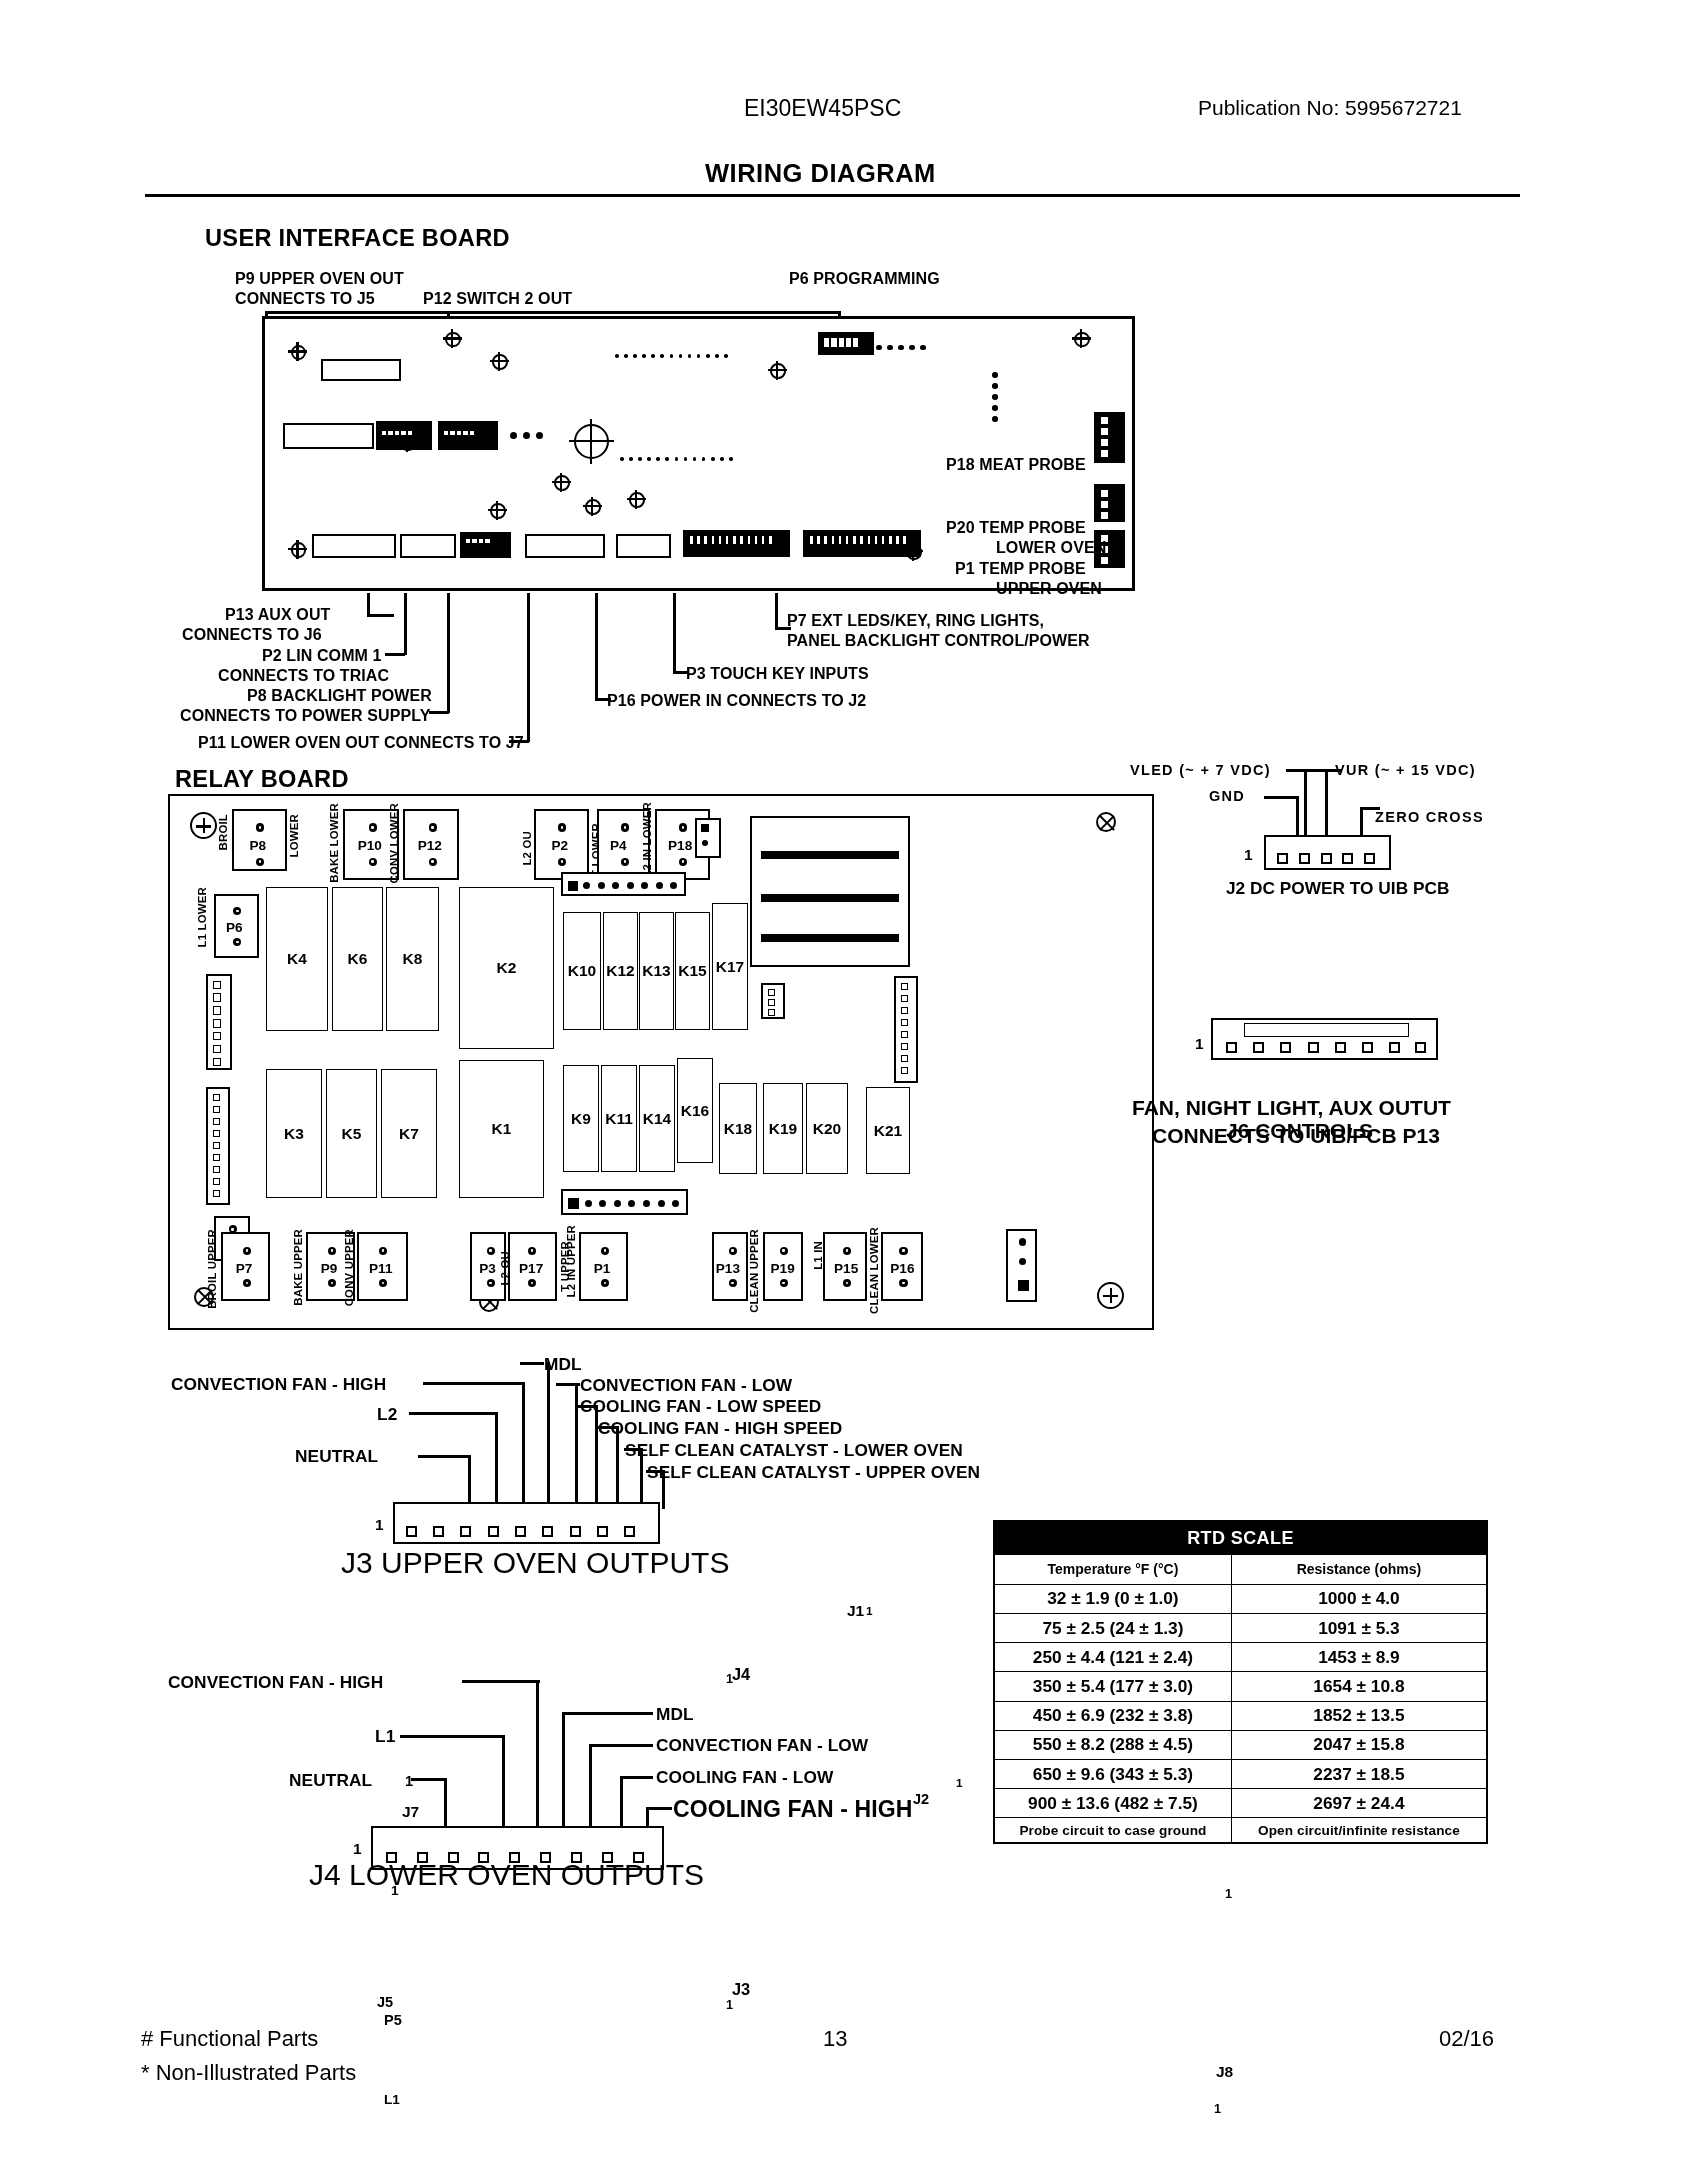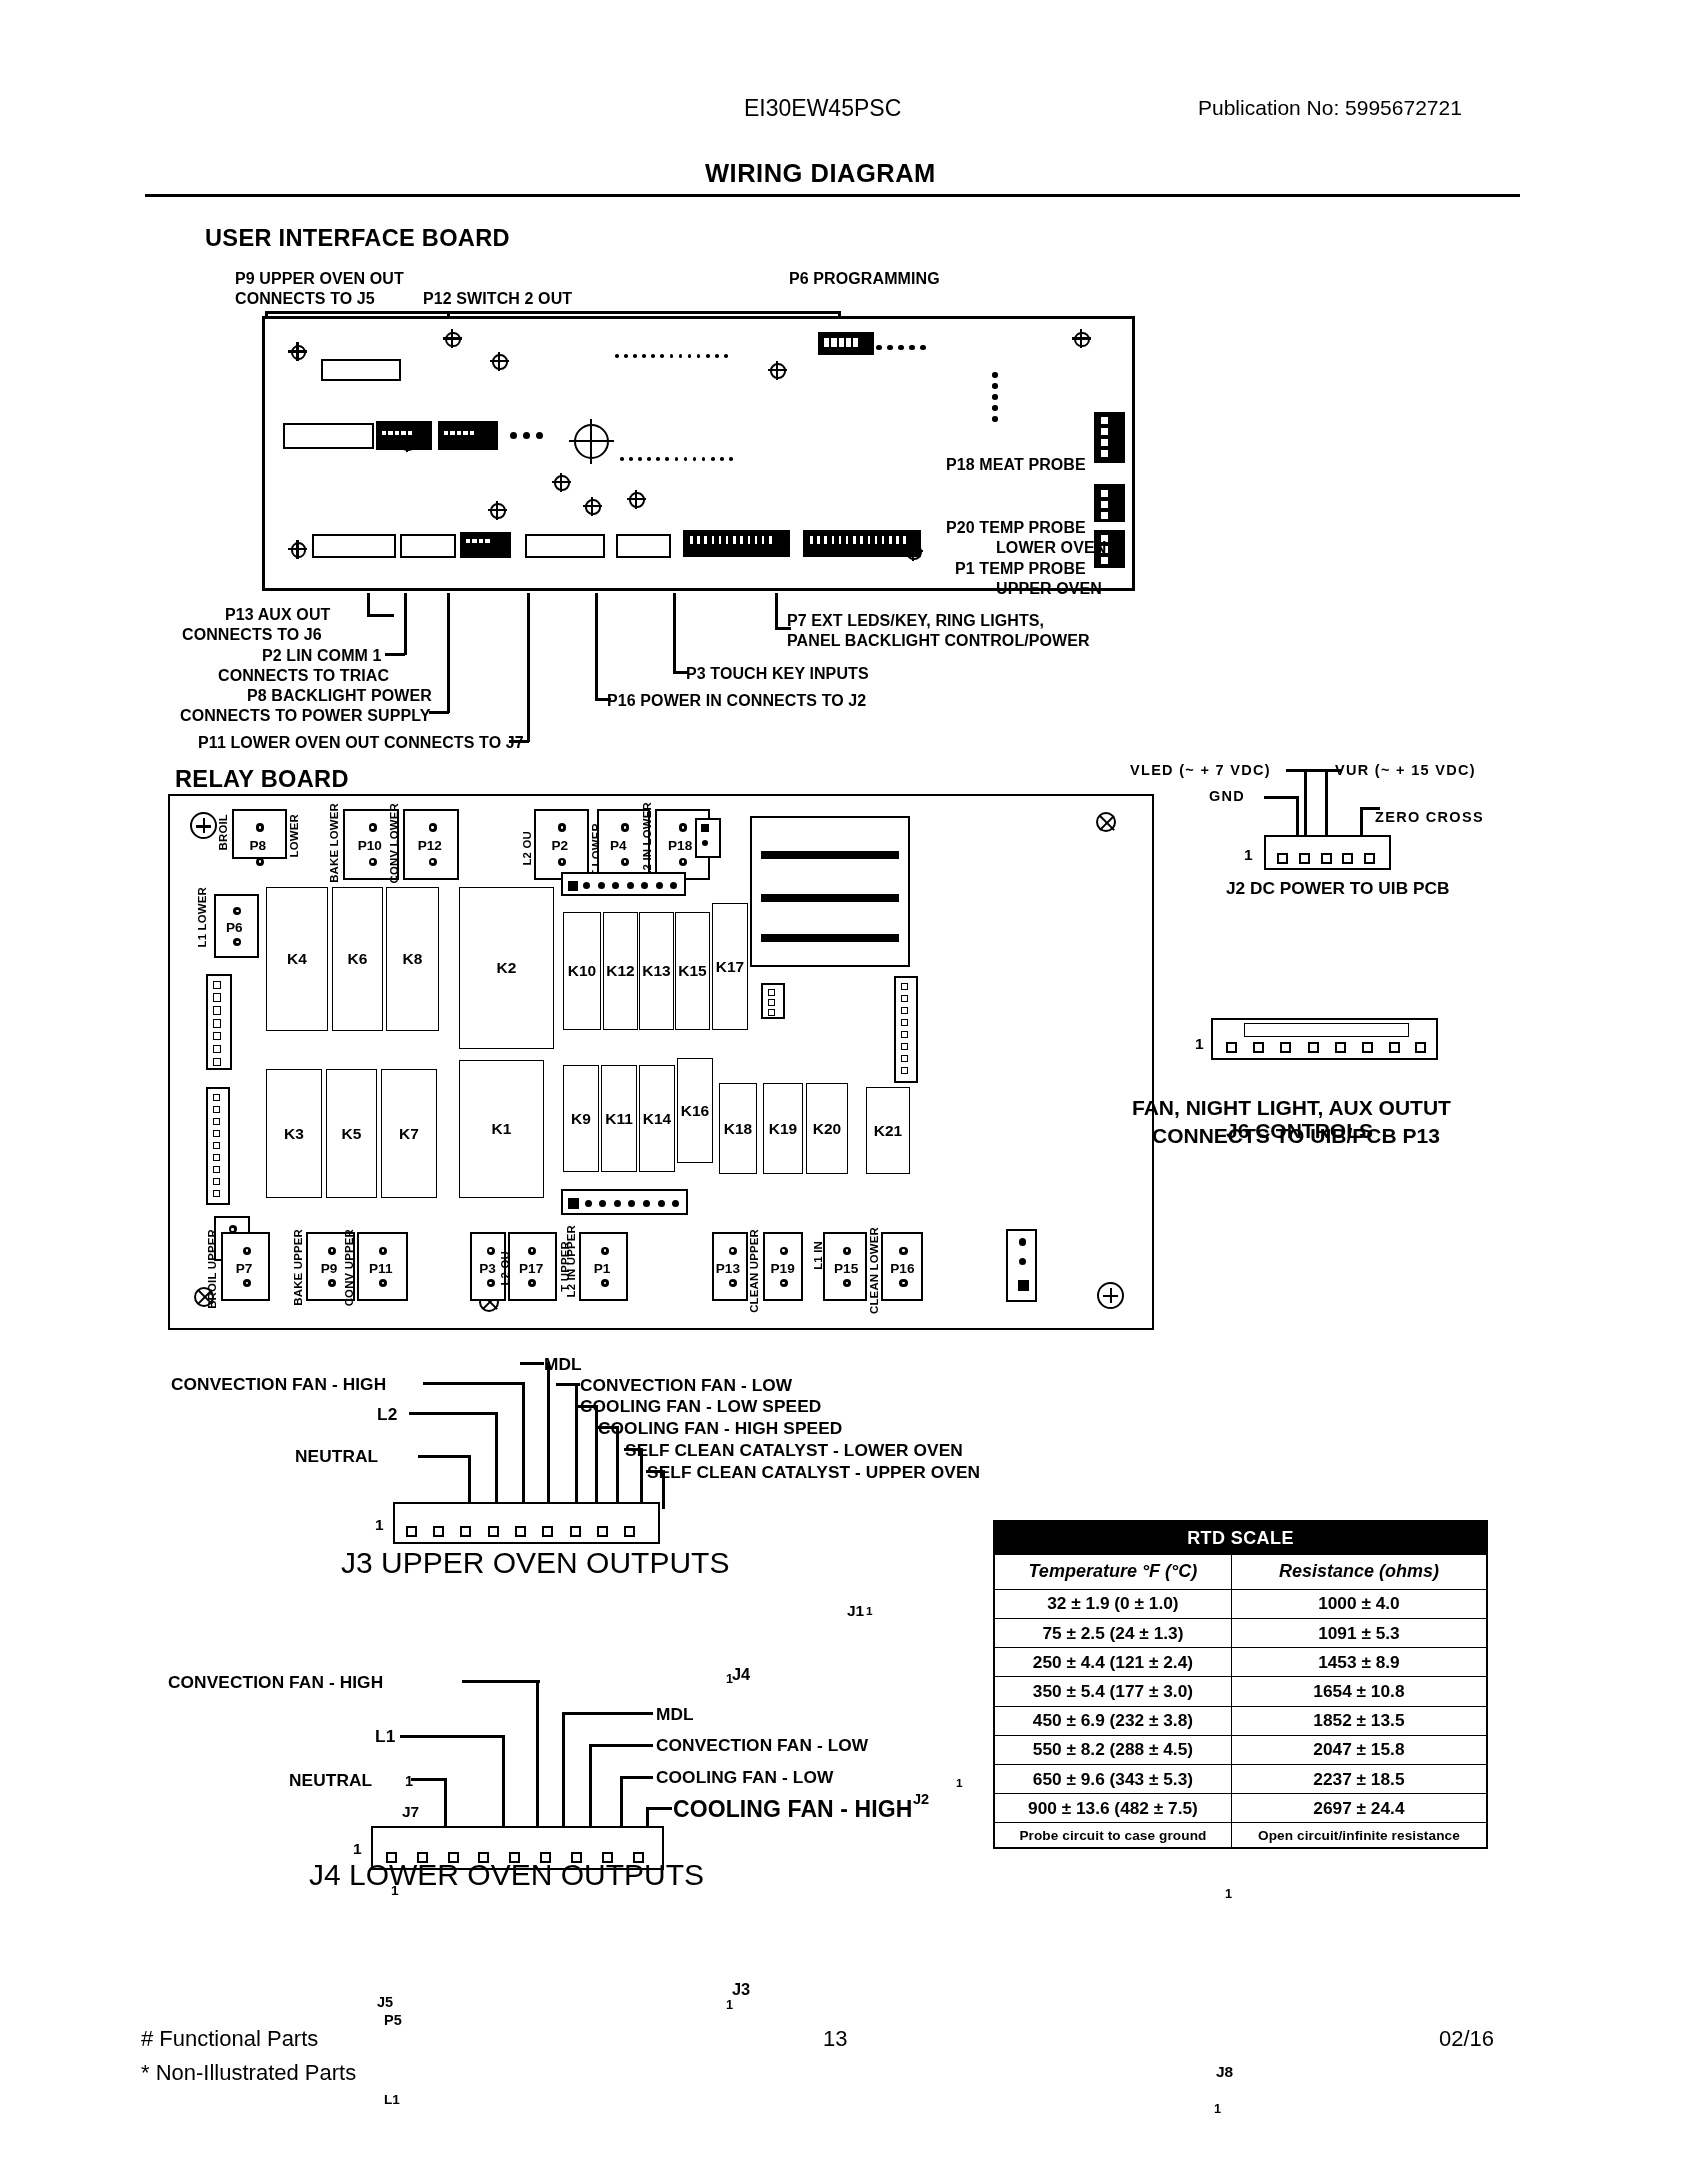--- a/index.html
+++ b/index.html
@@ -67,21 +67,21 @@
   .plusc::before,.plusc::after{content:"";position:absolute;background:#000;}
   .plusc::before{left:3.6px;top:11px;width:15.5px;height:2.3px;}
   .plusc::after{top:3.6px;left:11px;height:15.5px;width:2.3px;}
   .osq{position:absolute;width:11px;height:11px;border:2.3px solid #000;box-sizing:border-box;background:#fff;}
 
   
   #rtd{position:absolute;left:993px;top:1520px;width:495px;border:2.3px solid #000;
        border-collapse:collapse;background:#fff;}
   #rtd td,#rtd th{border:1.4px solid #000;text-align:center;font-size:17.3px;font-weight:bold;padding:3.6px 1.8px;}
   #rtd .hd{background:#000;color:#fff;font-size:18px;letter-spacing:0.4px;padding:5.5px 1.8px;}
-  #rtd .colh{font-size:18px;padding:6.4px 1.8px;font-style:italic;}
+  #rtd .colh{font-size:14px;padding:6.4px 1.8px;}
   #rtd .foot td{font-size:13.6px;font-weight:bold;letter-spacing:0.1px;padding:4.5px 1.8px;}
 
   
   #f1{left:141px;top:2026px;font-size:22px;}
   #f2{left:141px;top:2060px;font-size:22px;}
   #f-page{left:823px;top:2026px;font-size:22px;}
   #f-date{left:1439px;top:2026px;font-size:22px;}
 </style>
 </head>
 <body>
@@ -302,21 +302,21 @@
 
   <div class="txt sect" id="t-relay">RELAY BOARD</div>
 
   <div class="abs" id="relay-board">
     <div class="plusc" style="left:20px;top:16.4px;"></div>
     <div class="xc" style="left:23.6px;top:491px;"></div>
     <div class="plusc" style="left:927px;top:486px;"></div>
     <div class="xc" style="left:309px;top:496px;"></div>
     <div class="xc" style="left:926px;top:16.4px;"></div>
 
-    <div class="pconn" style="left:62px;top:12.7px;width:55px;height:50px;">
+    <div class="pconn" style="left:62px;top:12.7px;width:55px;height:62px;">
       <div class="cdot" style="left:22px;top:12.7px;"></div>
         <div class="cdot" style="left:22px;top:47px;"></div>
       <div class="pl" style="left:15.5px;top:27px;">P8</div>
     </div>
     <div class="vlab" style="left:47px;top:18px;">BROIL</div>
     <div class="vlab" style="left:118px;top:18px;">LOWER</div>
 
     <div class="pconn" style="left:173px;top:12.7px;width:56px;height:71px;">
       <div class="cdot" style="left:23.6px;top:12.7px;"></div>
         <div class="cdot" style="left:23.6px;top:47px;"></div>

